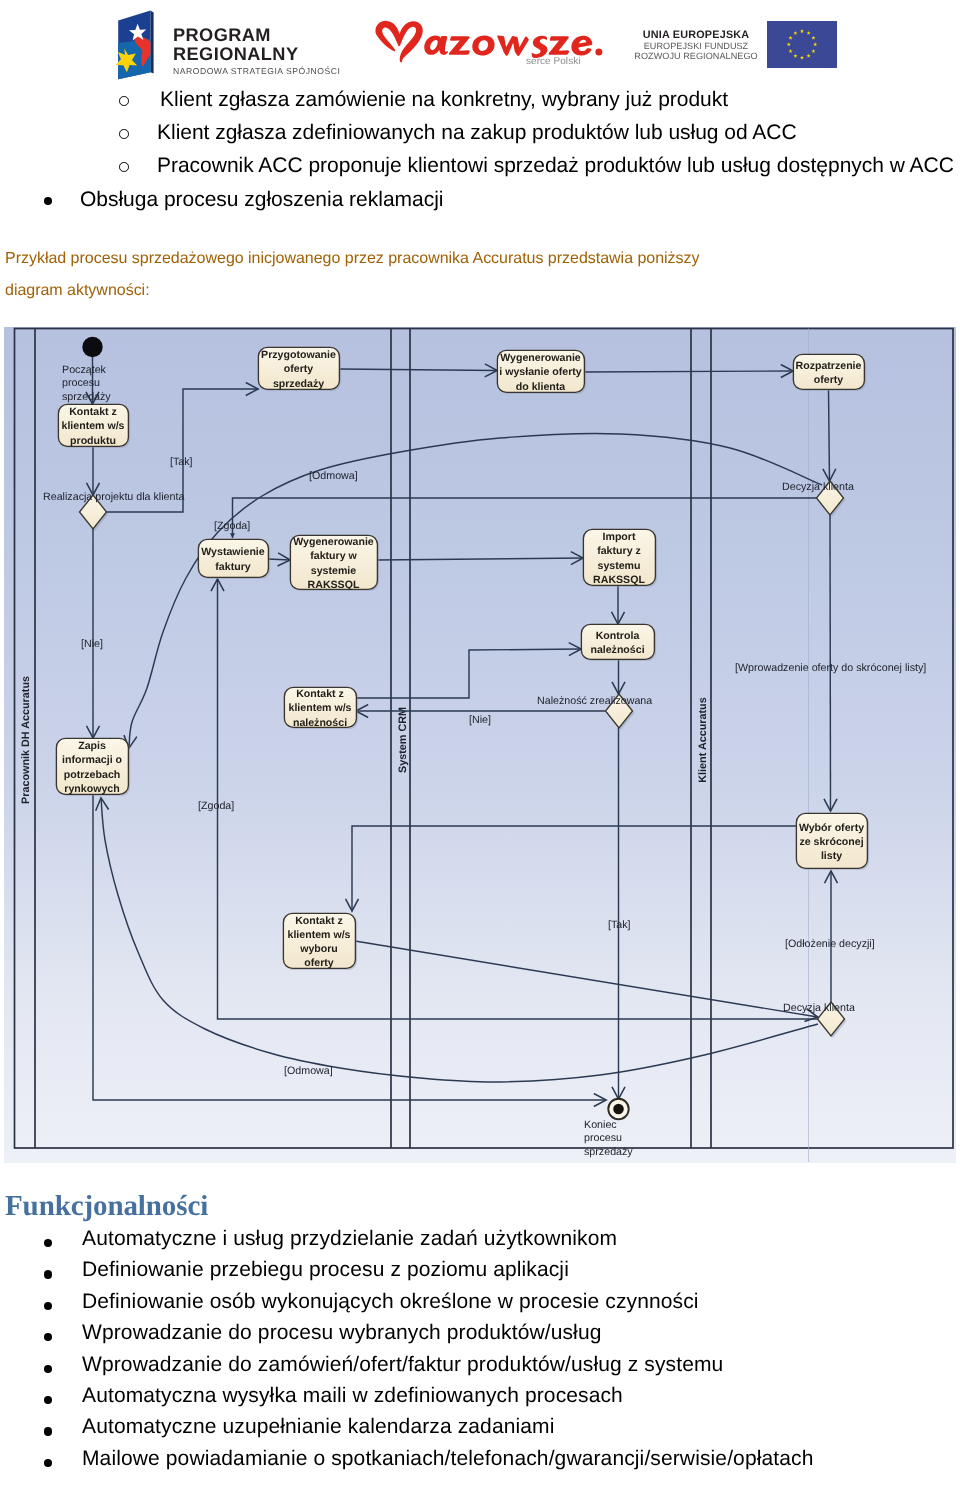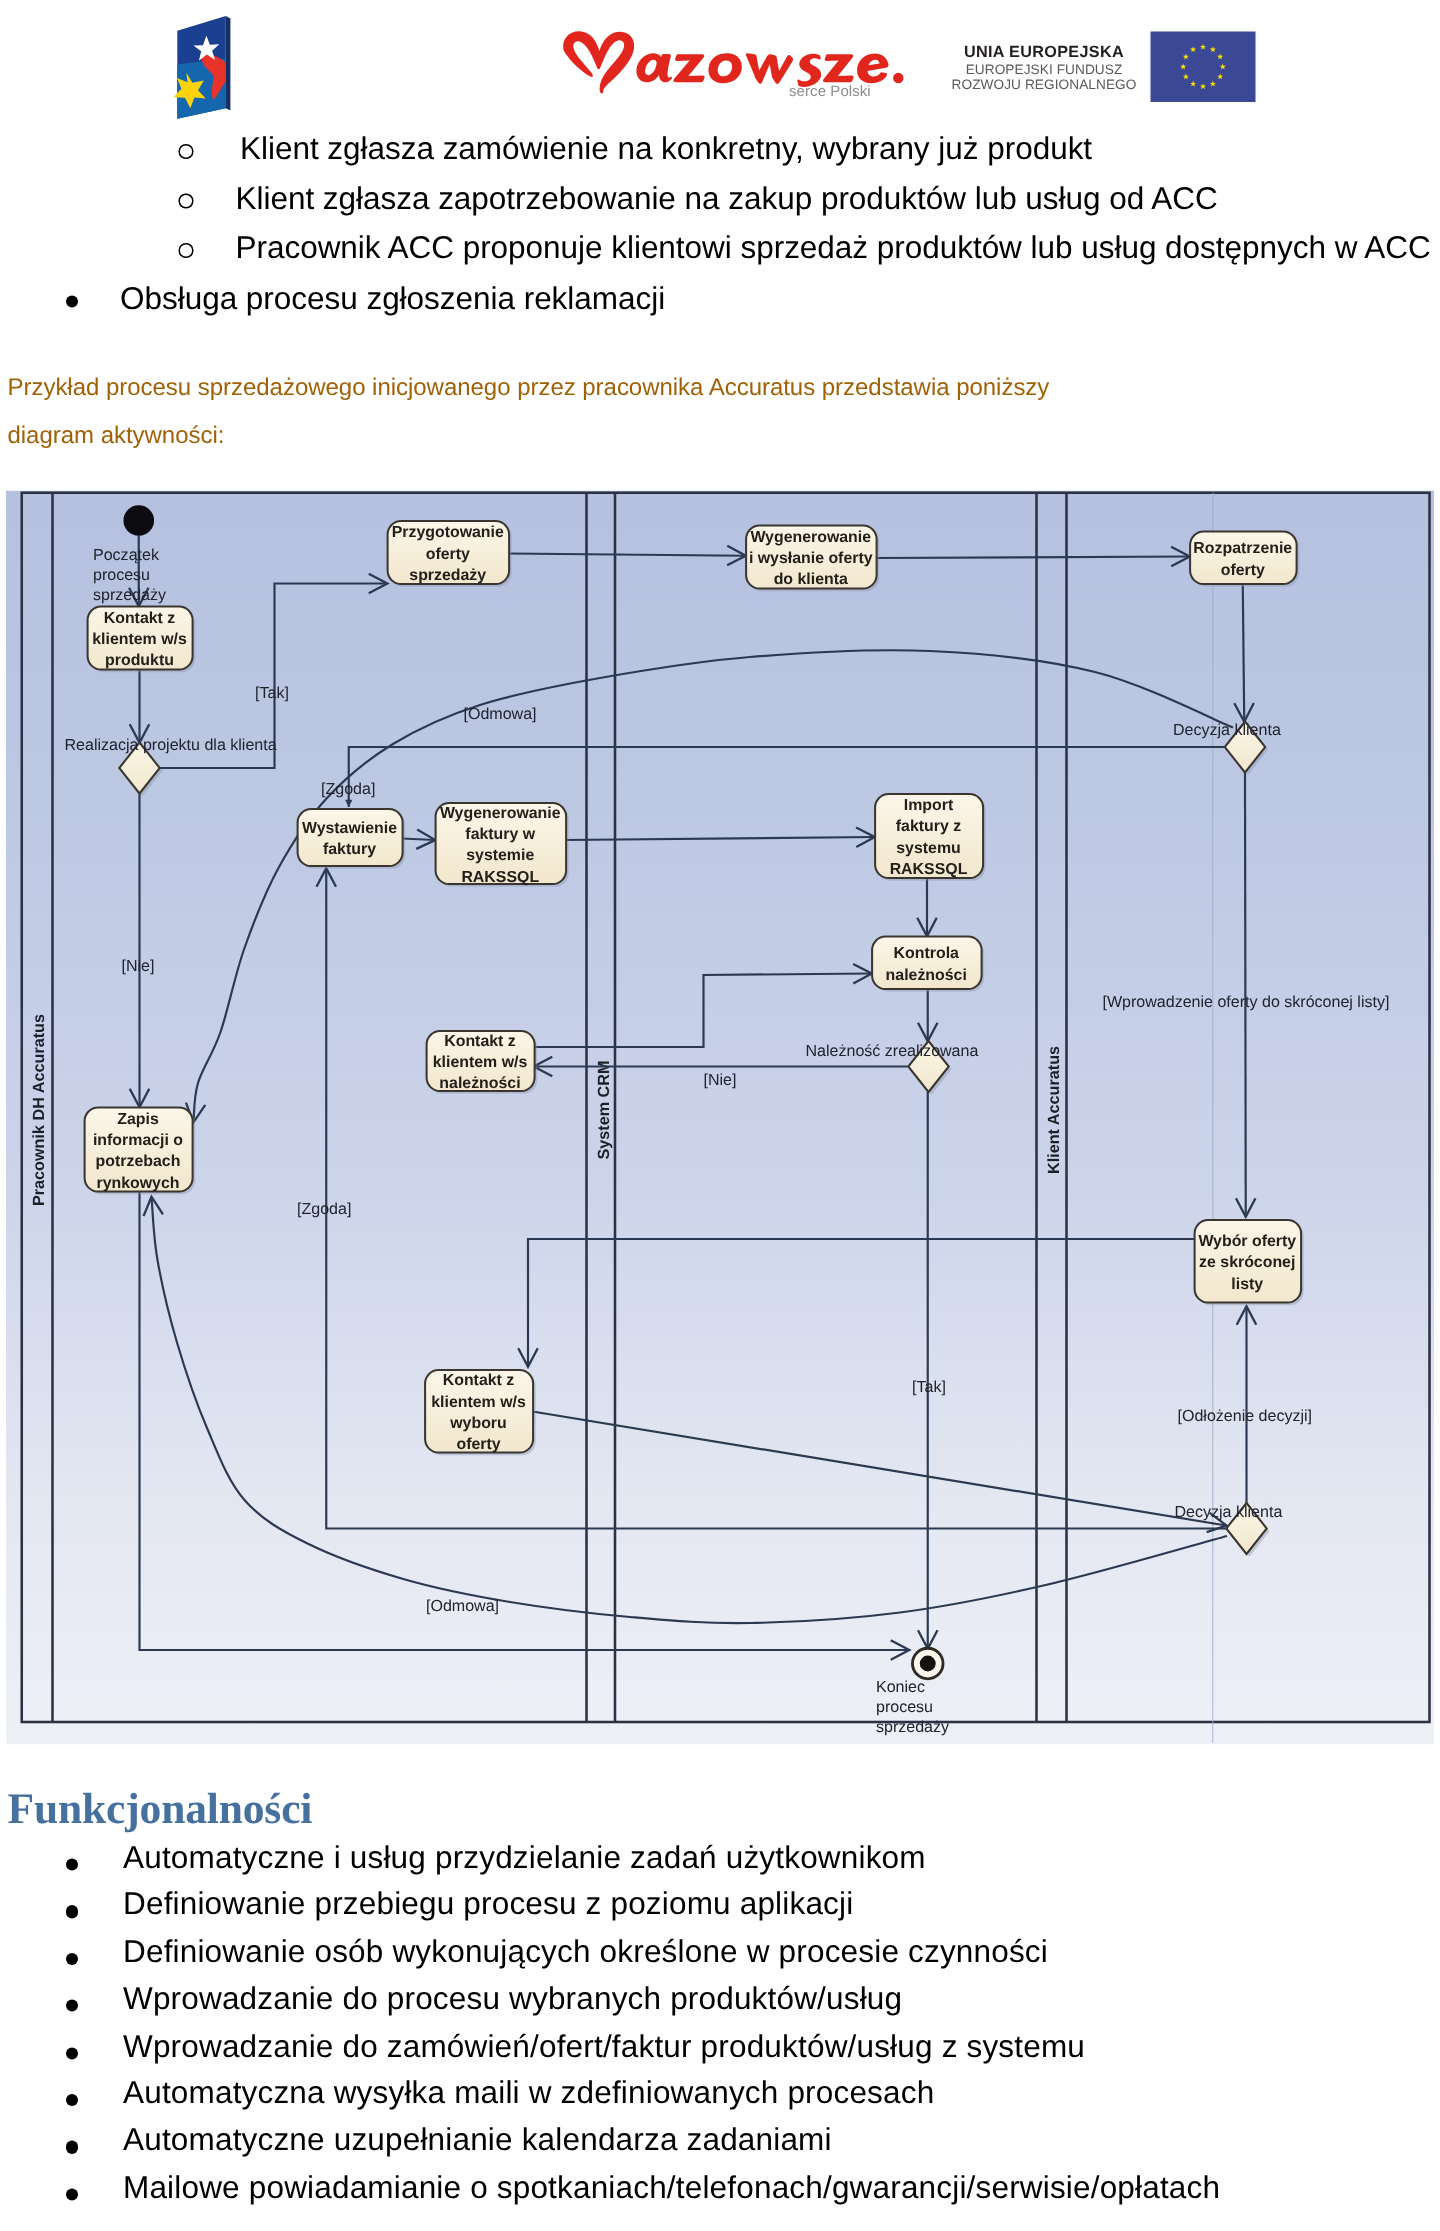--- a/index.html
+++ b/index.html
@@ -61,20 +61,25 @@
                C36.5 48.5 34.0 52.0 32.2 55.5 C31.2 57.4 30.0 57.8 29.6 55.6
                C29.0 52.3 29.5 47.5 30.2 43.8 C30.6 41.6 29.9 40.6 28.4 39.2
                C26.5 37.4 24.2 35.0 23.0 32.6 C22.2 31.0 22.3 28.4 23.5 26.5 Z" fill="#e8332a"></path>
 
       <path d="M25.6 14.8 L27.9 20.8 L34.2 20.5 L29.4 24.9 L31.4 31.0 L25.9 27.4
                L20.6 31.5 L22.1 25.2 L17.0 21.3 L23.3 21.1 Z" fill="#ffffff"></path>
 
       <path d="M12.2 39.4 L16.2 46.1 L23.9 44.6 L20.0 51.1 L25.2 56.6 L17.6 56.0
                L14.9 63.2 L11.3 56.2 L3.6 55.9 L8.9 50.2 L6.0 43.0 L13.0 45.8 Z" fill="#fcd209"></path>
     </svg>
+    <div id="pr-text">
+      <div class="pr-word">PROGRAM</div>
+      <div class="pr-word">REGIONALNY</div>
+      <div class="pr-tag">NARODOWA STRATEGIA SPÓJNOŚCI</div>
+    </div>
   </div>
 
   <div id="maz-logo">
     <svg id="maz-word" width="231" height="50" viewBox="0 0 264 50">
       <g fill="#e1261d">
 
         <path d="M1.8 15.4 C0.6 7.6 6.6 1.4 14.6 2.0 C22.2 2.6 27.0 8.8 29.2 17.0 C31.6 9.4 36.6 2.8 44.2 2.4
                  C52.6 2.0 57.2 8.6 55.4 16.4 C53.2 25.6 44.2 34.6 36.4 41.6 C34.4 43.4 32.8 45.0 32.4 46.6
                  C32.0 48.0 32.4 49.2 31.2 49.4 C30.0 49.5 29.4 48.0 29.4 46.0 C29.4 41.6 31.2 37.0 34.8 32.4
                  C38.4 27.8 43.2 23.2 46.0 18.6 C48.6 14.4 49.0 10.6 46.2 9.2 C43.0 7.6 39.2 11.0 36.4 15.6
@@ -151,21 +156,21 @@
           </g>
       </svg>
     </div>
   </div>
 </div>
 
 <div id="top-list">
     <div class="mk mk-o" style="left:119px;top:96px"></div>
     <div class="tl" style="left:160px;top:88px">Klient zgłasza zamówienie na konkretny, wybrany już produkt</div>
     <div class="mk mk-o" style="left:119px;top:129.2px"></div>
-    <div class="tl" style="left:157px;top:121.2px">Klient zgłasza zapotrzebowanie na zakup produktów lub usług od ACC</div>
+    <div class="tl" style="left:157px;top:121.2px">Klient zgłasza zdefiniowanych na zakup produktów lub usług od ACC</div>
     <div class="mk mk-o" style="left:119px;top:162.4px"></div>
     <div class="tl" style="left:157px;top:154.4px">Pracownik ACC proponuje klientowi sprzedaż produktów lub usług dostępnych w ACC</div>
     <div class="mk mk-d" style="left:44px;top:196.60000000000002px"></div>
     <div class="tl" style="left:80px;top:187.60000000000002px">Obsługa procesu zgłoszenia reklamacji</div>
   </div>
 
 <div id="para">
   <div class="pline">Przykład procesu sprzedażowego inicjowanego przez pracownika Accuratus przedstawia poniższy</div>
   <div class="pline">diagram aktywności:</div>
 </div>

